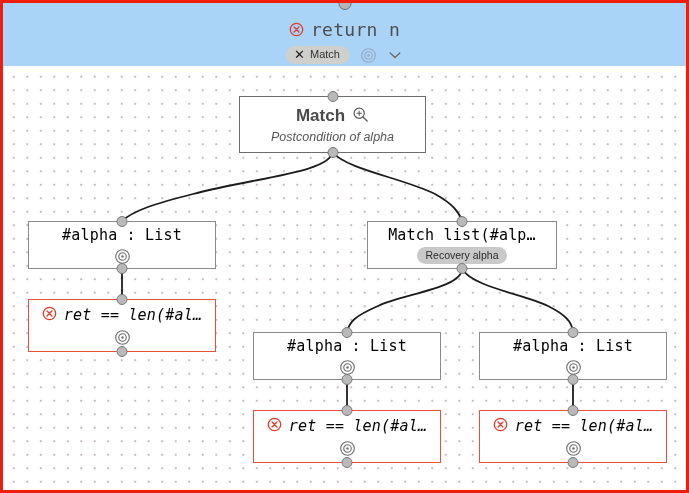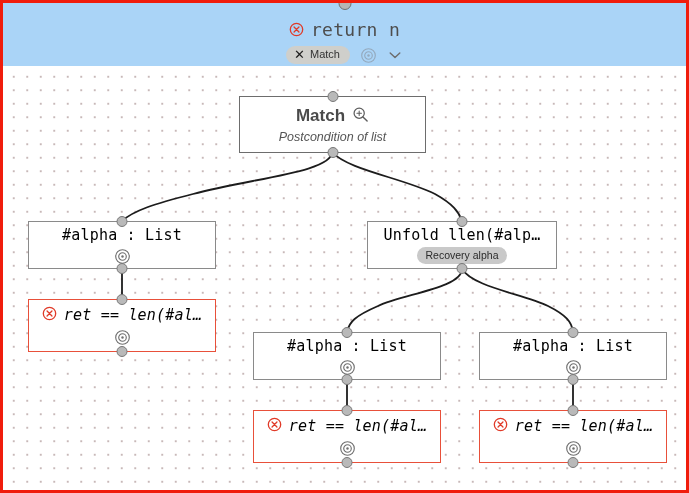--- a/index.html
+++ b/index.html
@@ -238,21 +238,21 @@
       <div class="node-line">
         <span class="root-title">Match</span>
         <span>
           <svg width="17" height="17" viewBox="0 0 18 18">
             <circle cx="7.6" cy="7.6" r="5.4" fill="none" stroke="#5c5c5c" stroke-width="1.3"></circle>
             <path d="M5.2 7.6 H10 M7.6 5.2 V10" stroke="#5c5c5c" stroke-width="1.1" stroke-linecap="round"></path>
             <path d="M11.6 11.6 L16 16" stroke="#5c5c5c" stroke-width="1.5" stroke-linecap="round"></path>
           </svg>
         </span>
       </div>
-      <div class="root-sub">Postcondition of list</div>
+      <div class="root-sub">Postcondition of alpha</div>
       <div class="port bottom"></div>
     </div>
 
     <div class="node" style="left:25px; top:155px; width:188px; height:48px;">
       <div class="port top"></div>
       <div class="mono">#alpha : List</div>
       <div class="node-icon-row">
         <svg width="17" height="17" viewBox="0 0 18 18">
           <circle cx="9" cy="9" r="7.2" fill="none" stroke="#6f6f6f" stroke-width="1.2"></circle>
           <circle cx="9" cy="9" r="4" fill="none" stroke="#6f6f6f" stroke-width="1.2"></circle>
@@ -278,21 +278,21 @@
           <circle cx="9" cy="9" r="7.2" fill="none" stroke="#6f6f6f" stroke-width="1.2"></circle>
           <circle cx="9" cy="9" r="4" fill="none" stroke="#6f6f6f" stroke-width="1.2"></circle>
           <circle cx="9" cy="9" r="1.3" fill="#6f6f6f"></circle>
         </svg>
       </div>
       <div class="port bottom"></div>
     </div>
 
     <div class="node" style="left:364px; top:155px; width:190px; height:48px;">
       <div class="port top"></div>
-      <div class="mono">Unfold llen(#alp…</div>
+      <div class="mono">Match list(#alp…</div>
       <div class="tag">Recovery alpha</div>
       <div class="port bottom"></div>
     </div>
 
     <div class="node" style="left:250px; top:266px; width:188px; height:48px;">
       <div class="port top"></div>
       <div class="mono">#alpha : List</div>
       <div class="node-icon-row">
         <svg width="17" height="17" viewBox="0 0 18 18">
           <circle cx="9" cy="9" r="7.2" fill="none" stroke="#6f6f6f" stroke-width="1.2"></circle>

